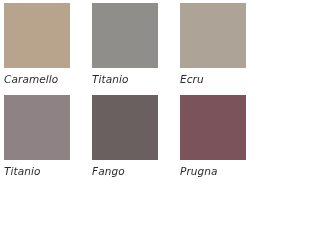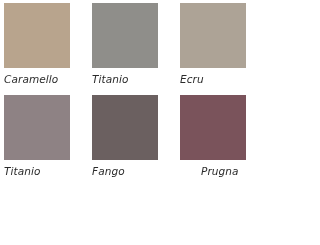--- a/index.html
+++ b/index.html
@@ -76,18 +76,18 @@
     <div class="swatch-cell">
       <span class="swatch-chip" style="background:#8E8284"></span>
       <span class="swatch-label" style="color: rgb(43, 43, 43);">Titanio</span>
     </div>
     <div class="swatch-cell">
       <span class="swatch-chip" style="background:#6B6060"></span>
       <span class="swatch-label" style="color: rgb(43, 43, 43);">Fango</span>
     </div>
     <div class="swatch-cell">
       <span class="swatch-chip" style="background:#7A535B"></span>
-      <span class="swatch-label" style="color: rgb(43, 43, 43); margin-left: 21px;">Prugna</span>
+      <span class="swatch-label" style="color: rgb(43, 43, 43);">Prugna</span>
     </div>
   </div>
 
   <div class="filler"></div>
 </div>
 
 </body></html>

